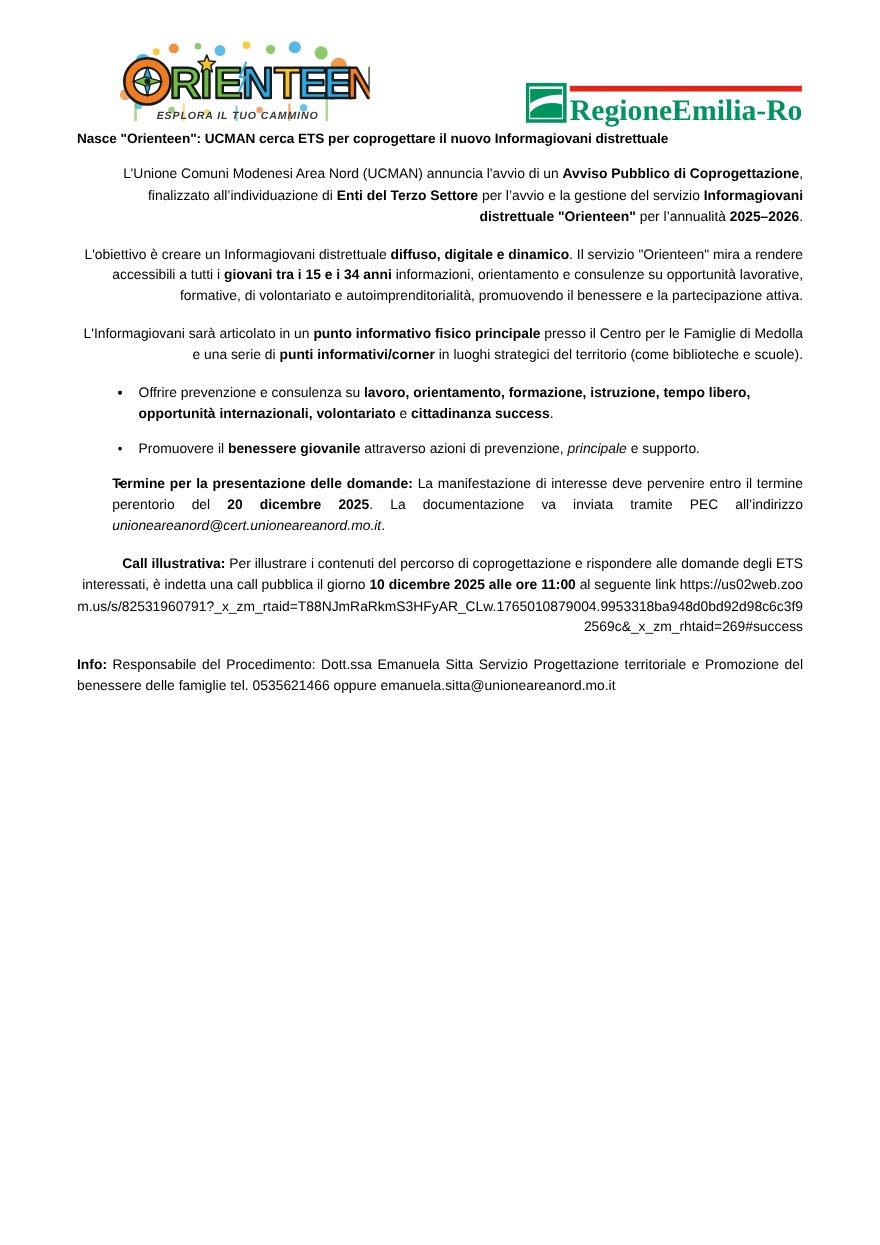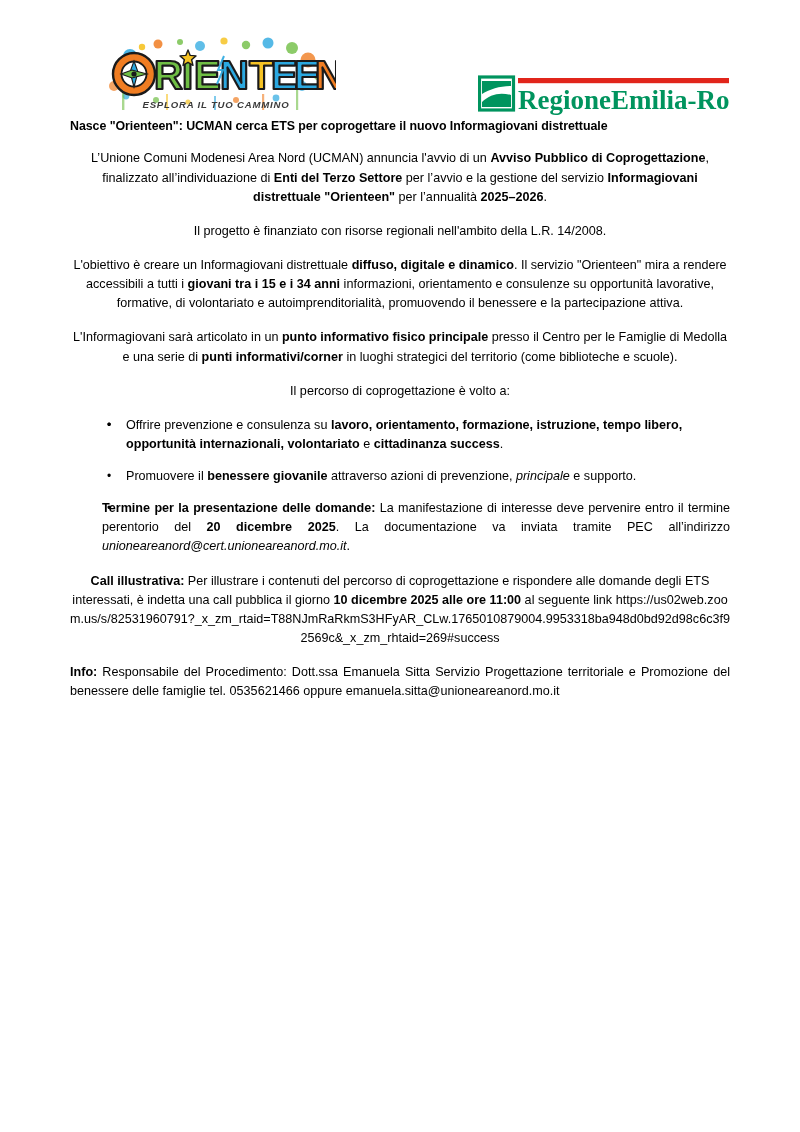--- a/index.html
+++ b/index.html
@@ -57,21 +57,21 @@
     font-weight: bold;
     line-height: 1.32;
     margin: 0 0 15px 0;
     letter-spacing: -0.05px;
   }
 
   p.para {
     font-size: 12.6px;
     line-height: 1.52;
     margin: 0 0 15px 0;
-    text-align: center;
+    text-align: right;
   }
   p.para.justify { text-align: justify; }
 
   p.para b, .title b { font-weight: bold; }
   p.para i, li i { font-style: italic; }
 
   ul.bullets {
     list-style: none;
     margin: 0 0 13px 0;
     padding: 0;
@@ -180,27 +180,25 @@
       </svg>
     </div>
   </div>
 
   <div class="doc">
 
     <div class="title">Nasce "Orienteen": UCMAN cerca ETS per coprogettare il nuovo Informagiovani distrettuale</div>
 
     <p class="para"><span>L’Unione Comuni Modenesi Area Nord (UCMAN) annuncia l'avvio di un </span><b>Avviso Pubblico di Coprogettazione</b><span>, finalizzato all’individuazione di </span><b>Enti del Terzo Settore</b><span> per l’avvio e la gestione del servizio </span><b>Informagiovani distrettuale "Orienteen"</b><span> per l’annualità </span><b>2025–2026</b><span>.</span></p>
 
-    <p class="para">Il progetto è finanziato con risorse regionali nell'ambito della L.R. 14/2008.</p>
 
     <p class="para"><span>L'obiettivo è creare un Informagiovani distrettuale </span><b>diffuso, digitale e dinamico</b><span>. Il servizio "Orienteen" mira a rendere accessibili a tutti i </span><b>giovani tra i 15 e i 34 anni</b><span> informazioni, orientamento e consulenze su opportunità lavorative, formative, di volontariato e autoimprenditorialità, promuovendo il benessere e la partecipazione attiva.</span></p>
 
     <p class="para"><span>L'Informagiovani sarà articolato in un </span><b>punto informativo fisico principale</b><span> presso il Centro per le Famiglie di Medolla e una serie di </span><b>punti informativi/corner</b><span> in luoghi strategici del territorio (come biblioteche e scuole).</span></p>
 
-    <p class="para">Il percorso di coprogettazione è volto a:</p>
 
     <ul class="bullets" id="bullet-list">
         <li><span class="bullet-dot">•</span></li>
         <li><span class="bullet-dot">•</span><span>Offrire prevenzione e consulenza su </span><b>lavoro, orientamento, formazione, istruzione, tempo libero, opportunità internazionali, volontariato</b><span> e </span><b>cittadinanza success</b><span>.</span></li>
         <li><span class="bullet-dot">•</span><span>Promuovere il </span><b>benessere giovanile</b><span> attraverso azioni di prevenzione, </span><i>principale</i><span> e supporto.</span></li>
         <li><span class="bullet-dot">•</span></li>
       </ul>
 
     <p class="para justify indented"><b>Termine per la presentazione delle domande:</b><span> La manifestazione di interesse deve pervenire entro il termine perentorio del </span><b>20 dicembre 2025</b><span>. La documentazione va inviata tramite PEC all’indirizzo </span><i>unioneareanord@cert.unioneareanord.mo.it</i><span>.</span></p>
 

